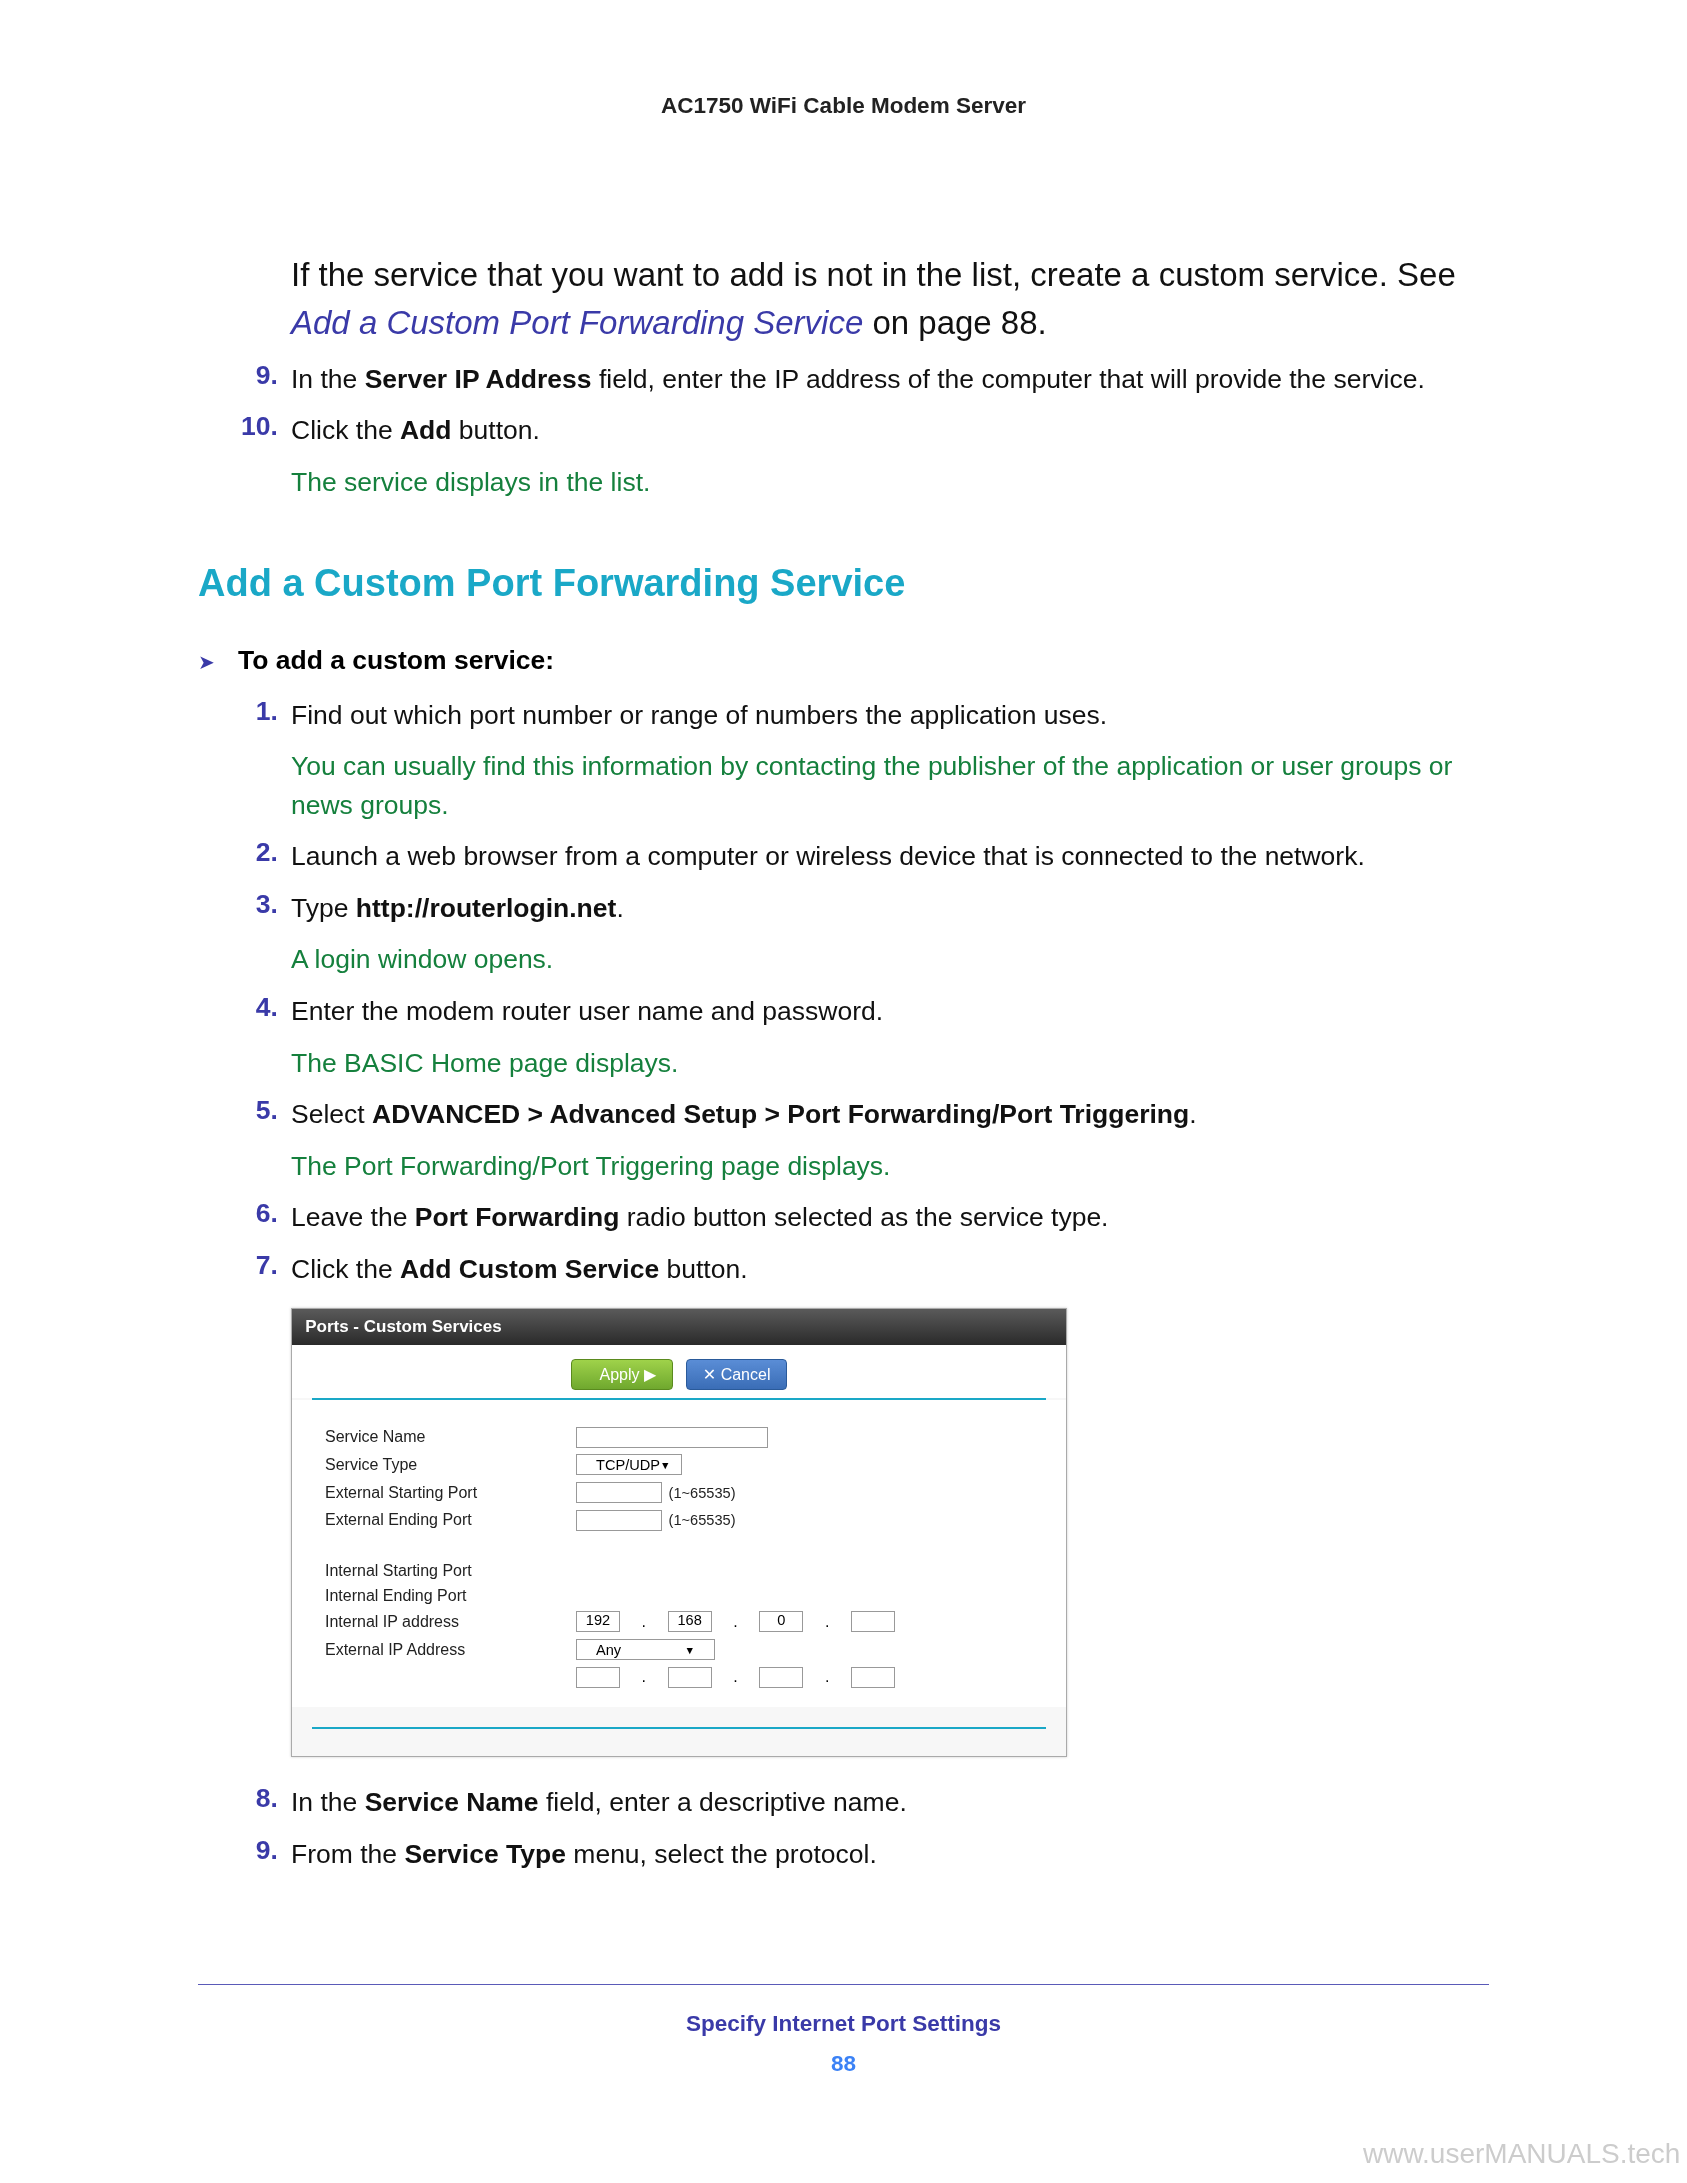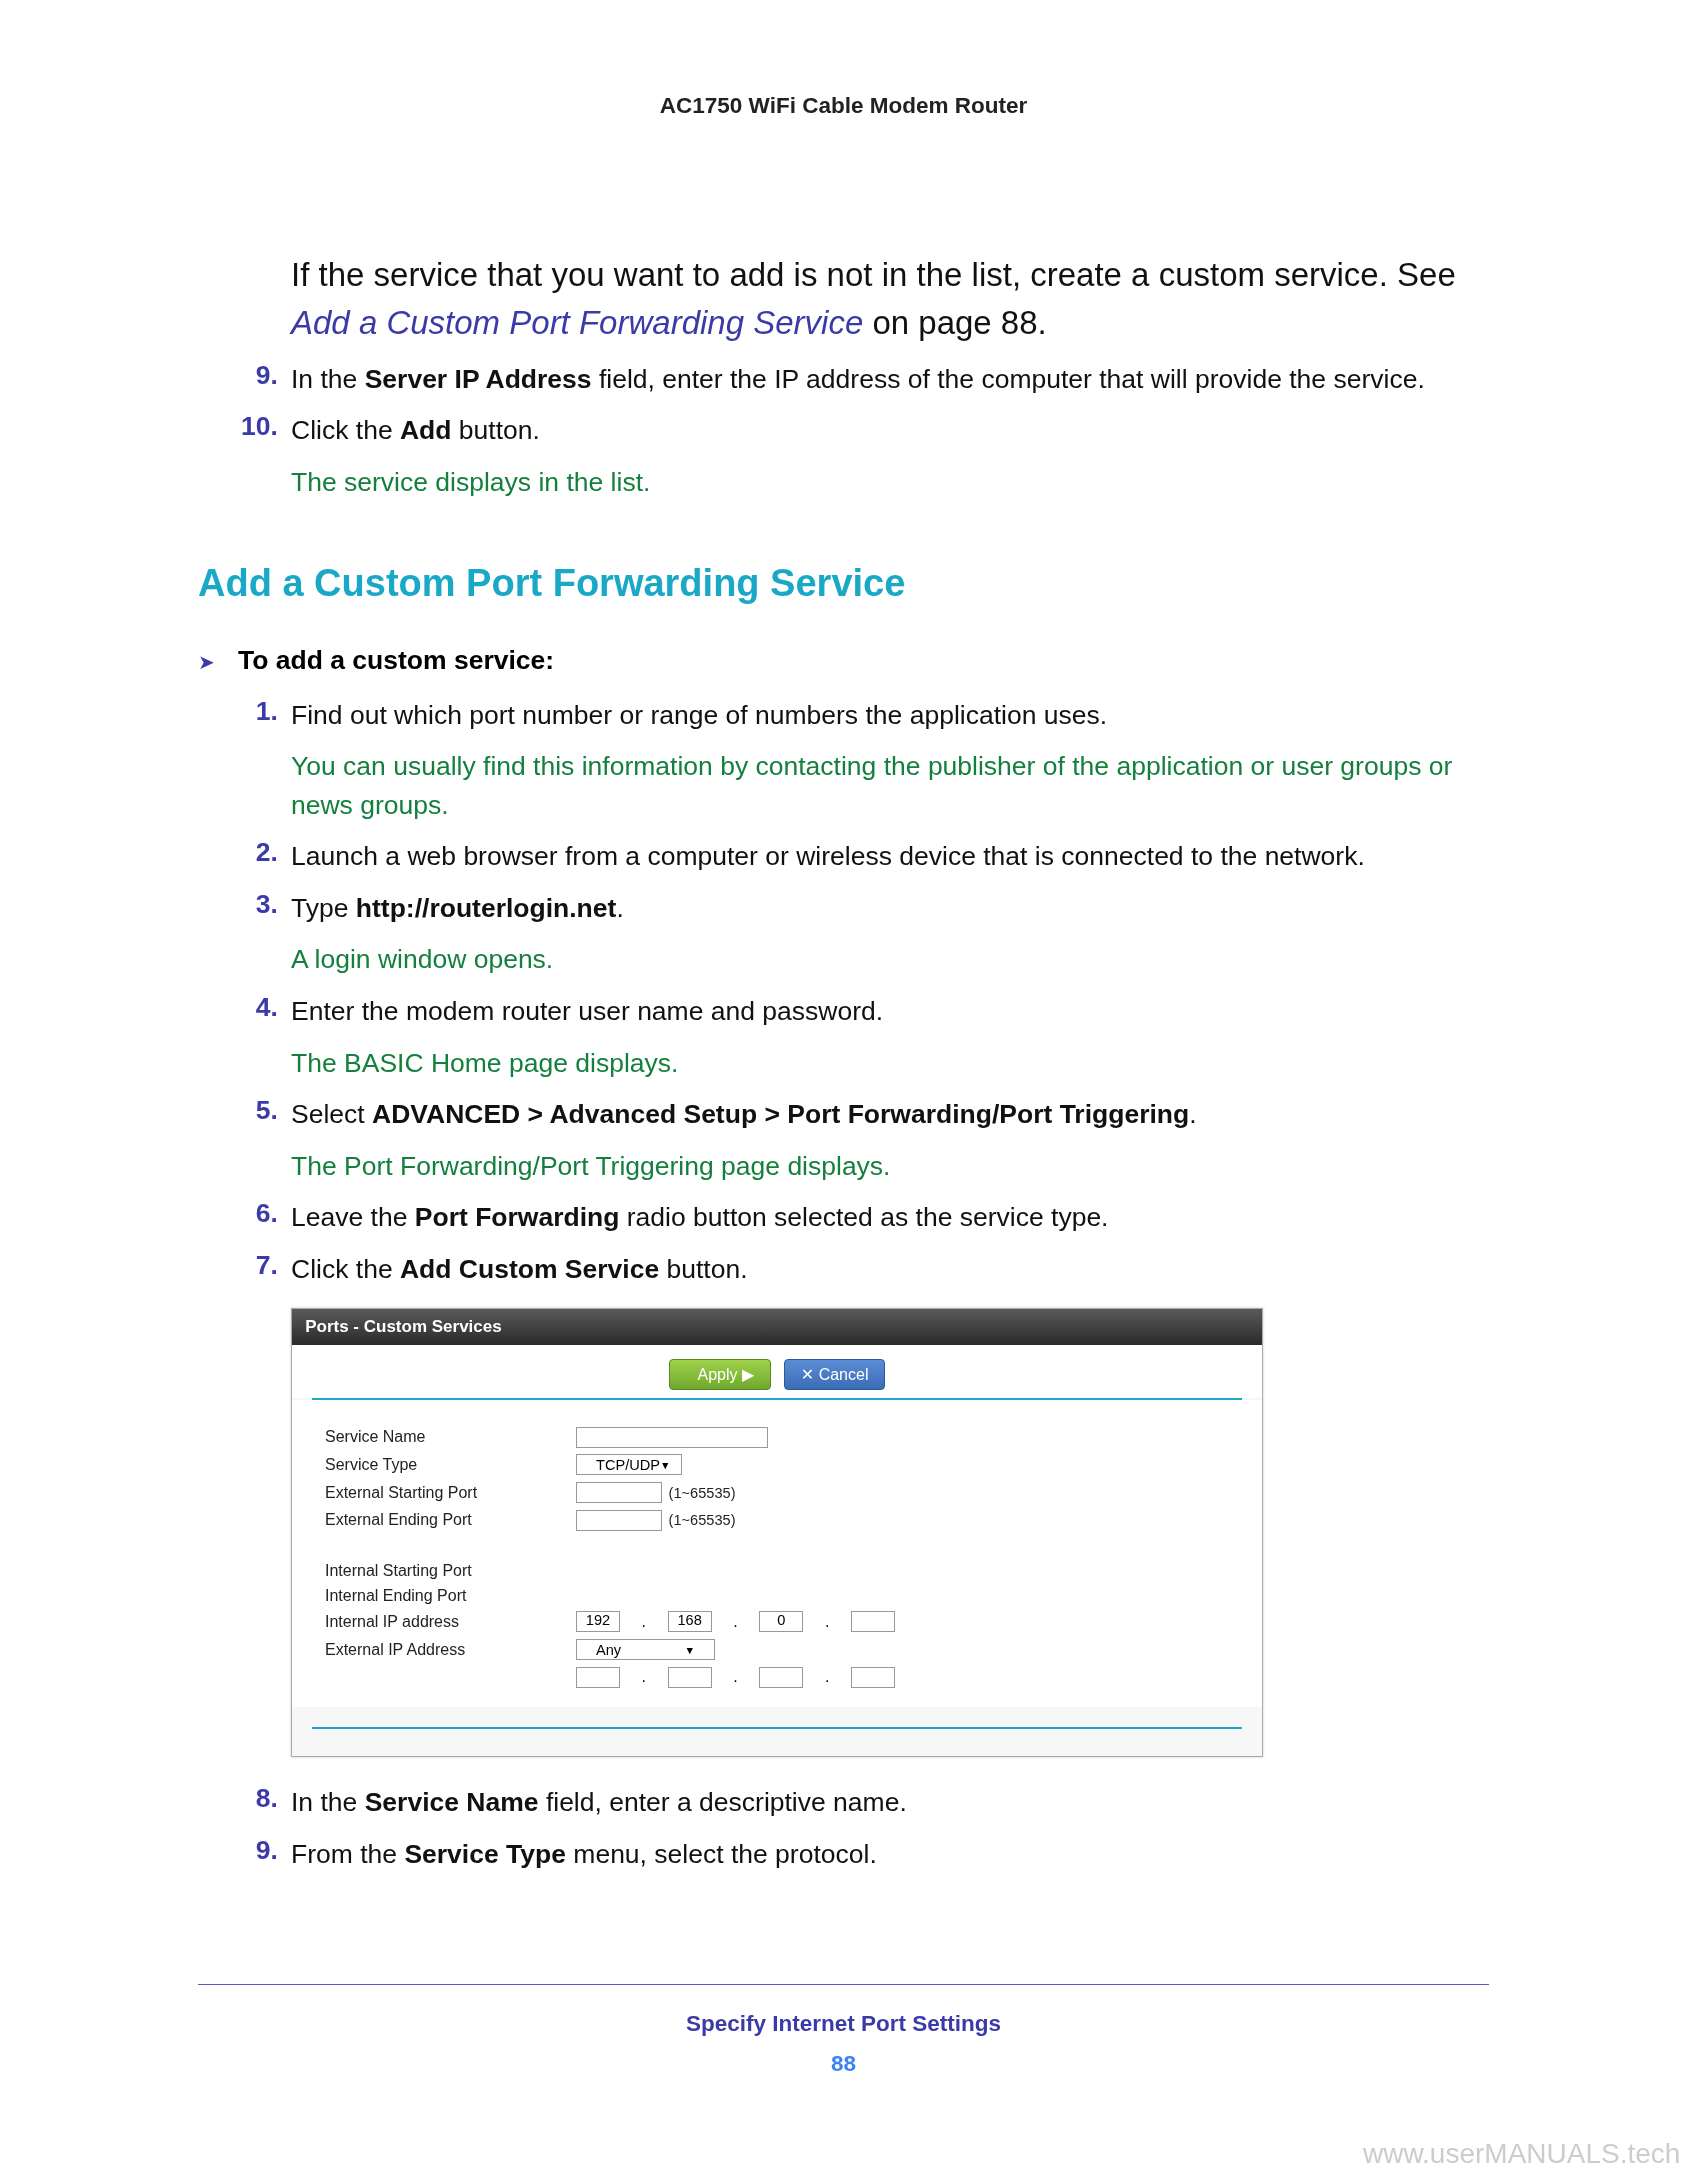--- a/index.html
+++ b/index.html
@@ -82,21 +82,21 @@
   .arrow-text {
     font-weight: bold;
     font-size: 26.5px;
   }
   .bold { font-weight: bold; }
 
   
   .screenshot {
     margin-left: 93px;
     margin-top: 20px;
-    width: 972px;
+    width: 776px;
     border: 0.7px solid #aaa;
     background: #f7f7f7;
     font-size: 16px;
     box-shadow: 0 0 2.6px rgba(0,0,0,0.2);
   }
   .ss-header {
     background: linear-gradient(to bottom, #5a5a5a, #2a2a2a);
     color: #fff;
     font-weight: bold;
     padding: 8px 13.2px;
@@ -170,21 +170,21 @@
     color: #ccc;
     font-size: 28px;
     font-family: Arial, sans-serif;
   }
 </style>
 </head>
 <body>
 
 <div class="page">
 
-  <div class="header-title">AC1750 WiFi Cable Modem Router</div>
+  <div class="header-title">AC1750 WiFi Cable Modem Server</div>
 
   <div class="body-text">
     <span>If the service that you want to add is not in the list, create a custom service. See </span><span class="link">Add a Custom Port Forwarding Service</span><span> on page 88.</span>
   </div>
 
   <div class="ol-item">
     <div class="ol-num">9.</div>
     <div class="ol-body">
       <span>In the </span><span class="bold">Server IP Address</span><span> field, enter the IP address of the computer that will provide the service.</span>
     </div>

